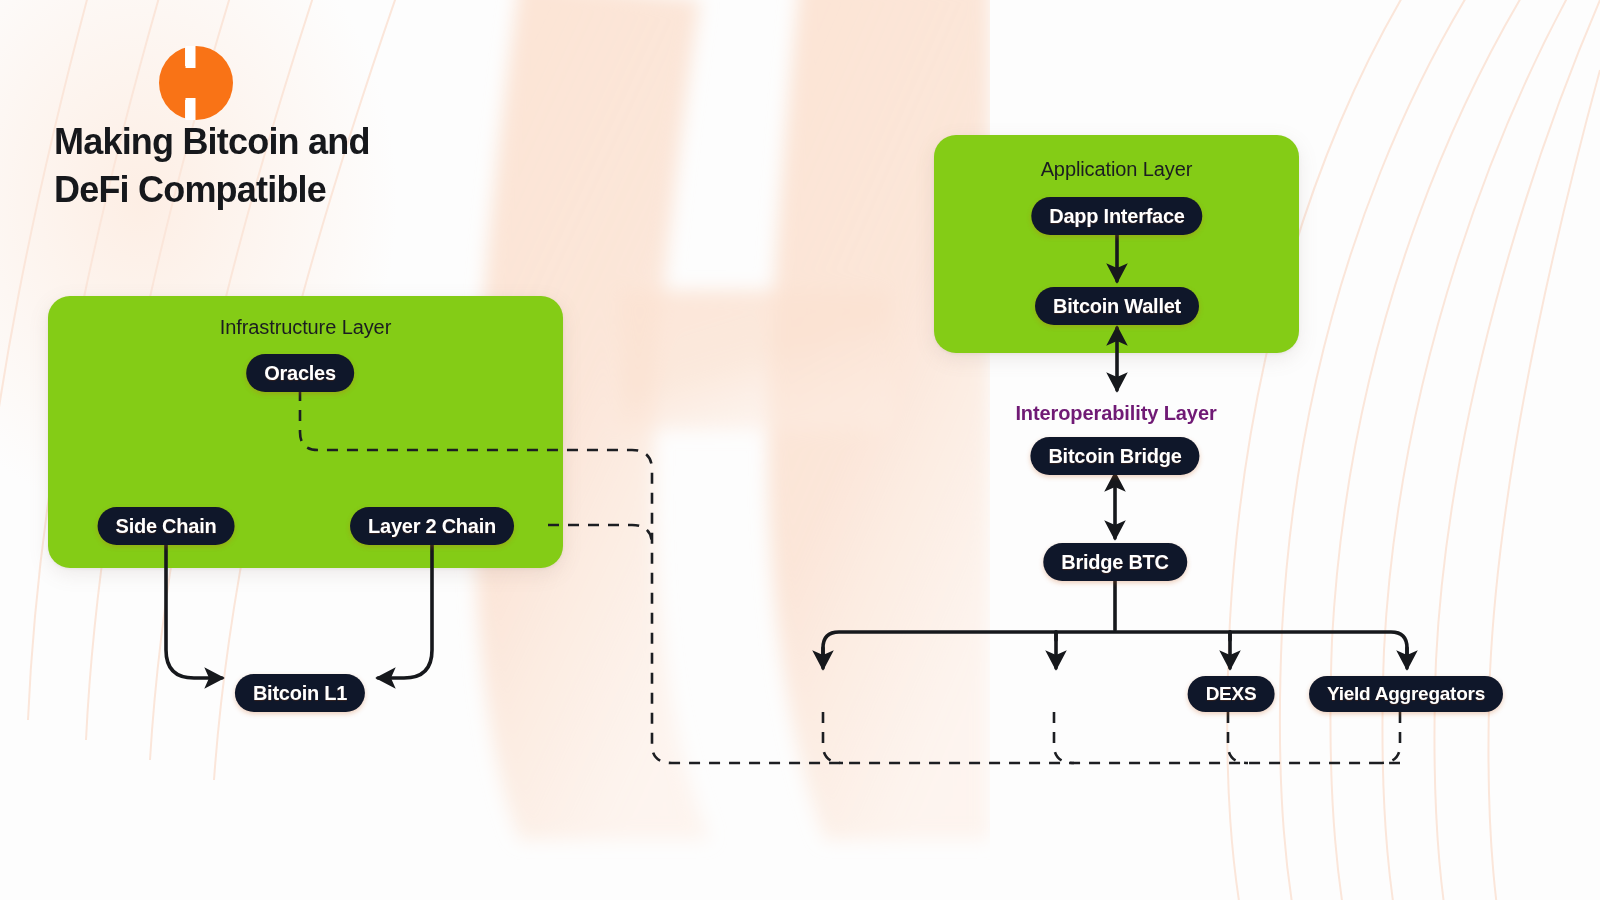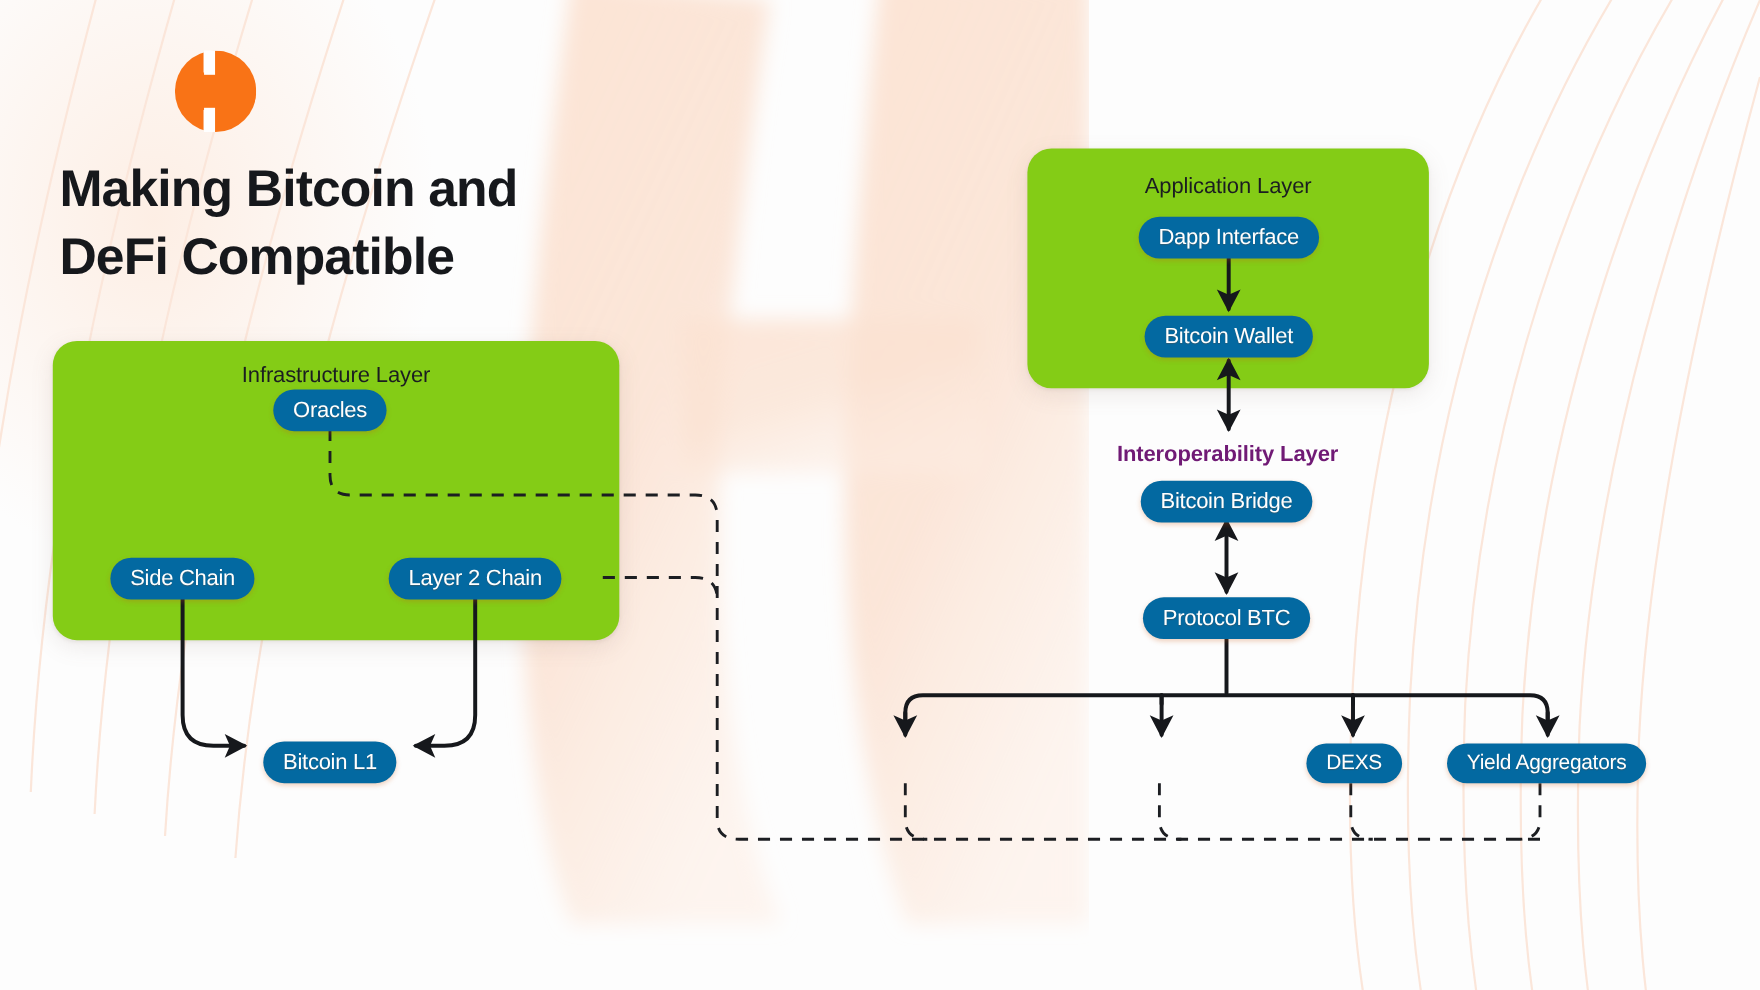--- a/index.html
+++ b/index.html
@@ -31,38 +31,38 @@
     width: 520px; height: 640px;
     background: radial-gradient(ellipse at 50% 50%, rgba(253,226,208,.55) 0%, rgba(255,255,255,0) 70%);
   }
 
   
   .logo {
     position: absolute; left: 159px; top: 46px;
     width: 74px; height: 74px;
   }
   .page-title {
-    position: absolute; left: 54px; top: 140px;
+    position: absolute; left: 54px; top: 118px;
     width: 620px;
-    font-size: 47px;
+    font-size: 36px;
     font-weight: 700;
     line-height: 1.32;
     letter-spacing: -0.8px;
     color: #16181c;
     white-space: pre-line;
   }
 
   
   .card {
     position: absolute;
     background: #84cc16;
     border-radius: 22px;
     box-shadow: 0 6px 20px rgba(130,110,100,0.13), 0 1px 3px rgba(130,110,100,0.10);
   }
-  #card-infrastructure { left: 48px;  top: 310px; width: 515px; height: 272px; }
+  #card-infrastructure { left: 48px;  top: 296px; width: 515px; height: 272px; }
   #card-base           { left: 48px;  top: 622px; width: 515px; height: 113px; }
   #card-application    { left: 934px; top: 135px; width: 365px; height: 218px; }
 
   .card-title {
     position: absolute;
     width: 100%;
     text-align: center;
     font-size: 20px;
     font-weight: 400;
     color: #1b1d21;
@@ -86,24 +86,24 @@
 
   
   .pill {
     position: absolute;
     display: flex;
     align-items: center;
     justify-content: center;
     height: 36px;
     padding: 0 18px;
     border-radius: 18px;
-    background: #0369a1;
+    background: #0f172a;
     color: #ffffff;
     font-size: 19px;
-    font-weight: 400;
+    font-weight: 700;
     letter-spacing: -0.25px;
     white-space: nowrap;
     text-shadow: 0 1px 1px rgba(150,60,0,0.28);
     box-shadow: 0 2px 5px rgba(200,90,20,0.28);
     transform: translateX(-50%);
   }
   .pill.lg { height: 38px; border-radius: 19px; font-size: 20px; }
 
   
   .connectors {
@@ -231,21 +231,21 @@
   <div class="pill lg" style="left:432px; top:507px;">Layer 2 Chain</div>
 
   <div class="pill lg" style="left:300px; top:674px;">Bitcoin L1</div>
 
   <div class="pill lg" style="left:1117px; top:197px;">Dapp Interface</div>
 
   <div class="pill lg" style="left:1117px; top:287px;">Bitcoin Wallet</div>
 
   <div class="pill lg" style="left:1115px; top:437px;">Bitcoin Bridge</div>
 
-  <div class="pill lg" style="left:1115px; top:543px;">Protocol BTC</div>
+  <div class="pill lg" style="left:1115px; top:543px;">Bridge BTC</div>
 
 
 
   <div class="pill" style="left:1231px; top:676px;">DEXS</div>
 
   <div class="pill" style="left:1406px; top:676px;">Yield Aggregators</div>
 
 </div>
 
 </body></html>

